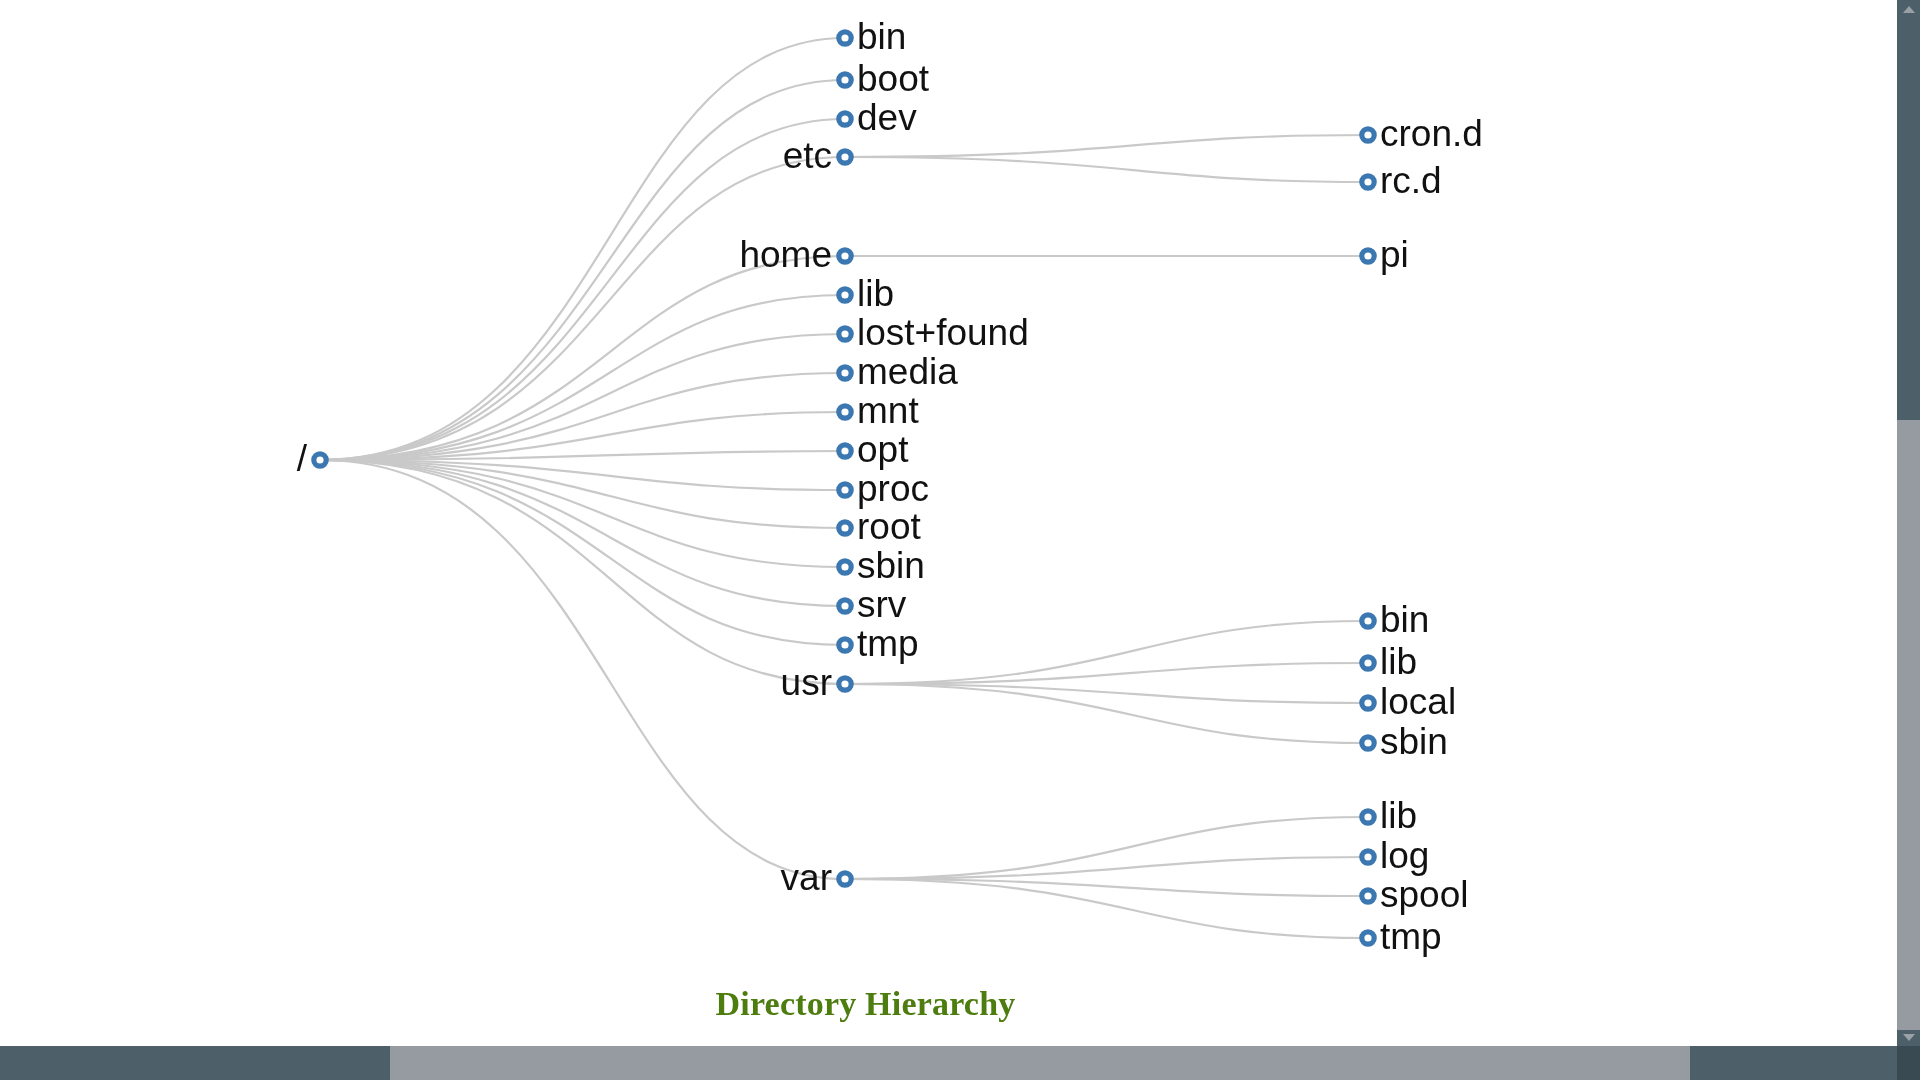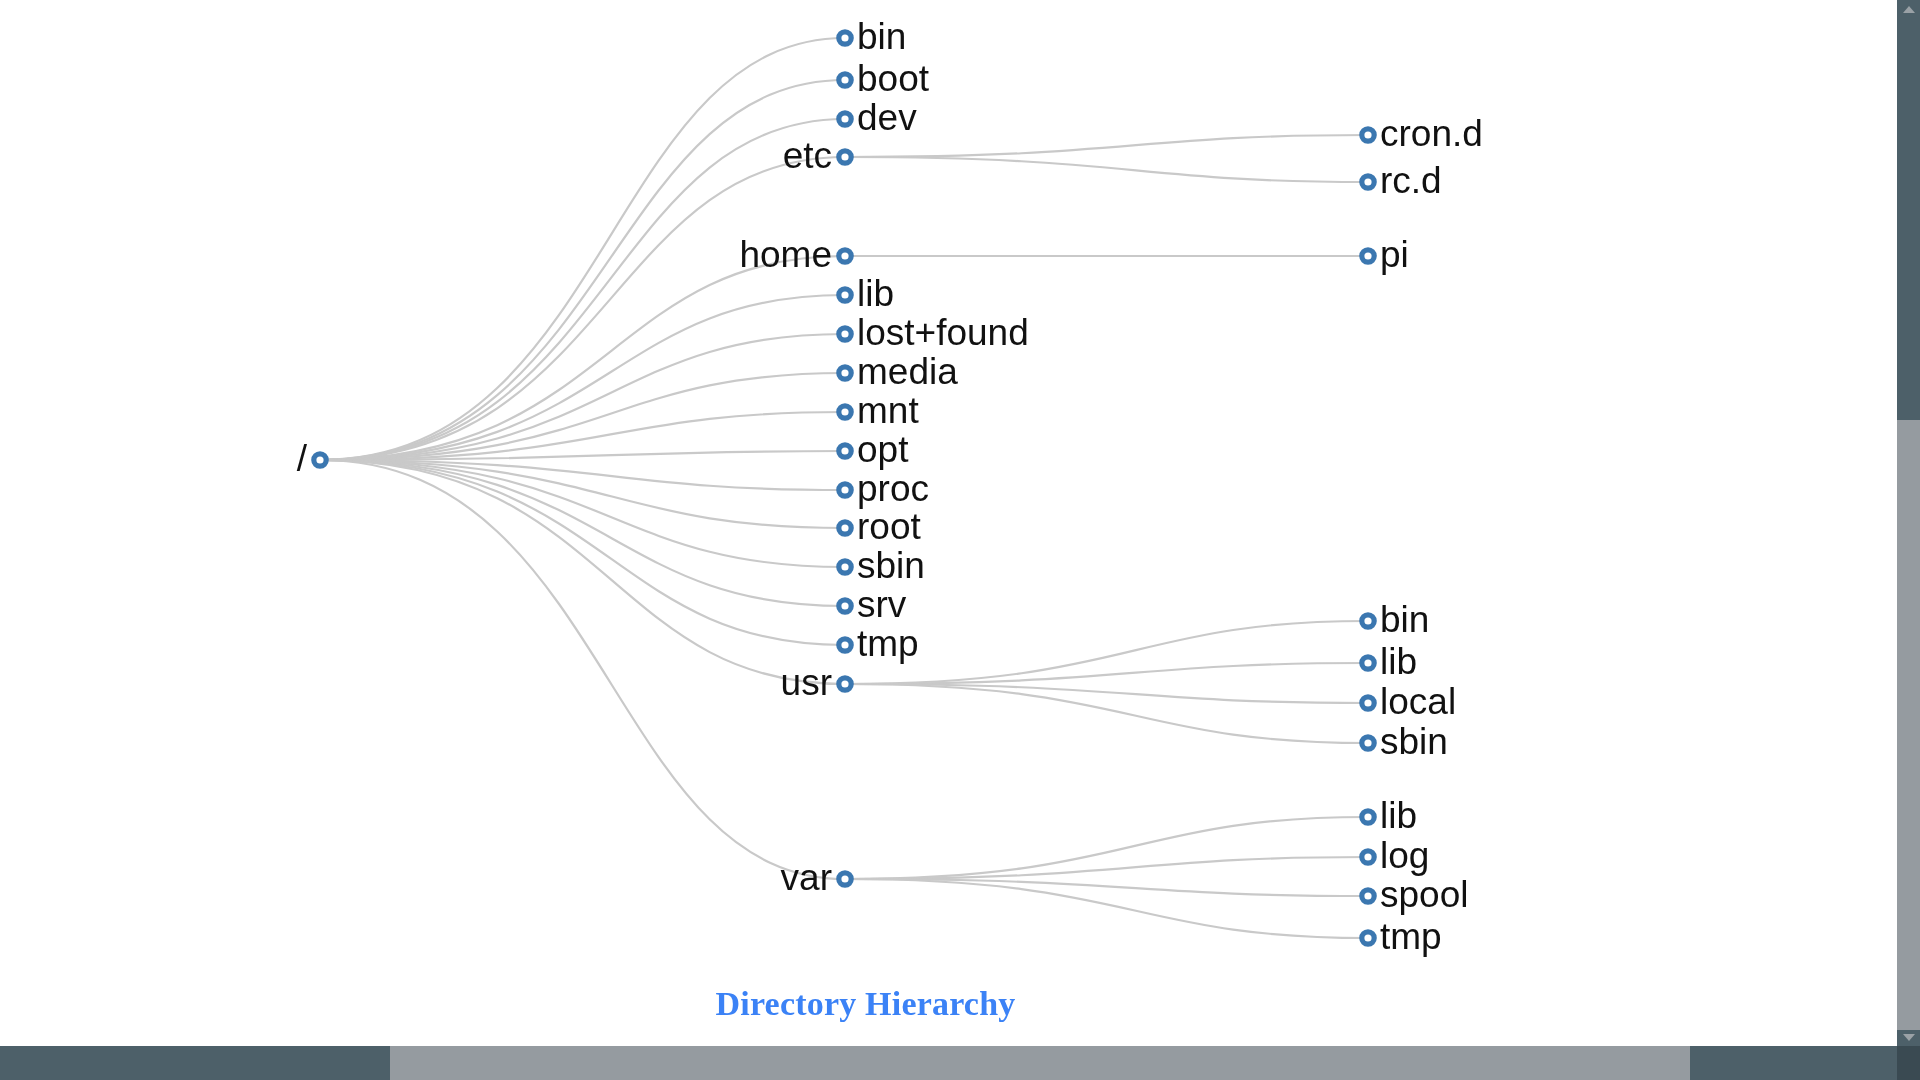--- a/index.html
+++ b/index.html
@@ -54,21 +54,21 @@
 
   .chart-caption {
     position: absolute;
     left: 0;
     top: 985px;
     width: 1731px;
     text-align: center;
     font-family: "Liberation Serif", serif;
     font-weight: bold;
     font-size: 34px;
-    color: #3b82f6;
+    color: #4d7c0f;
     letter-spacing: 0.2px;
   }
 
   
   #vscroll {
     position: absolute;
     right: 0;
     top: 0;
     width: 23px;
     height: 1046px;

